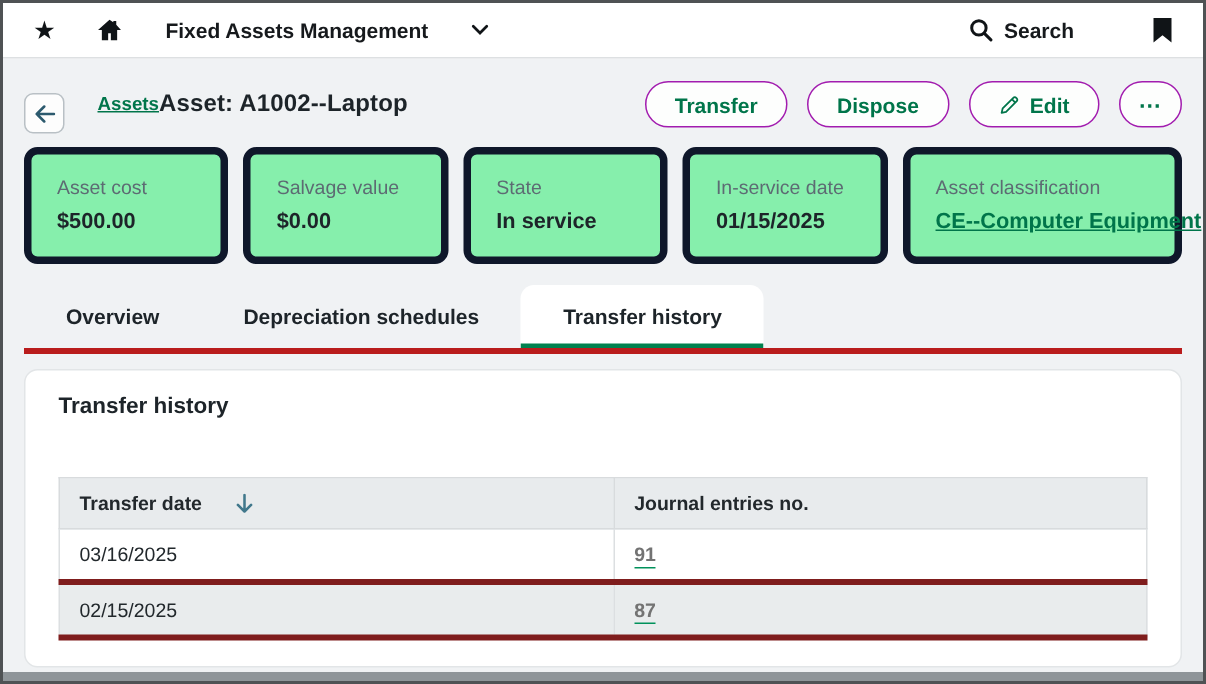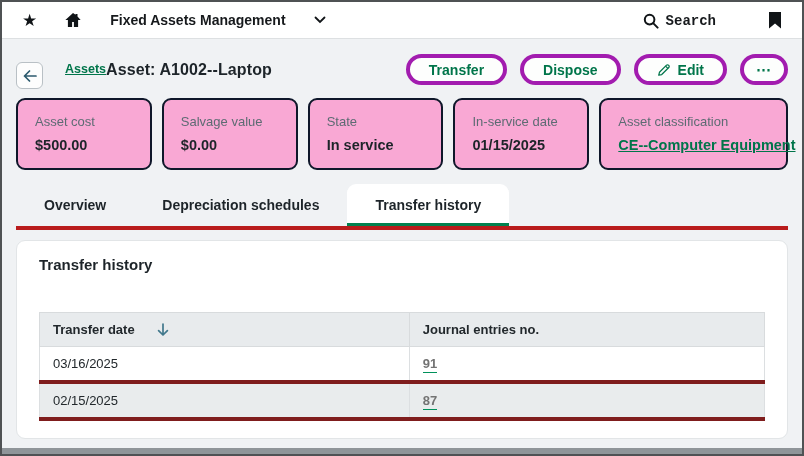--- a/index.html
+++ b/index.html
@@ -11,21 +11,21 @@
   
   .topbar {
     height:37px; background:#ffffff; border-bottom:1px solid #dde0e2;
     display:flex; align-items:center; padding:0 20px;
   }
   .topbar .icon-btn { display:flex; align-items:center; cursor:pointer; }
   .star-glyph { font-size:17px; color:#101417; line-height:1; }
   .home-wrap { margin-left:27px; }
   .app-switcher { display:flex; align-items:center; margin-left:28px; gap:28px; cursor:pointer; }
   .app-title { font-size:14px; font-weight:bold; color:#16191c; }
-  .topbar-right { margin-left:auto; display:flex; align-items:flex-end;font-family:Liberation Mono, monospace; }
+  .topbar-right { margin-left:auto; display:flex; align-items:center; }
   .search-group { display:flex; align-items:center; gap:7px; cursor:pointer; }
   .search-label { font-size:14px; font-weight:bold; color:#16191c; }
   .bookmark-wrap { margin-left:52px; }
 
   
   .content { padding:9px 14px 0; }
 
   
   .page-header { display:flex; align-items:center; }
   .back-btn {
@@ -36,29 +36,29 @@
   .title-block { margin-left:22px; display:flex; flex-direction:row;align-items:center; }
   .breadcrumb-link {
     font-size:12.5px; font-weight:bold; color:#00754a;
     text-decoration:underline; cursor:pointer; width:max-content;
   }
   .page-title { font-size:16px; font-weight:600; color:#1d2429; margin-top:3px; letter-spacing:.1px; }
   .header-actions { margin-left:auto; display:flex; align-items:center; gap:13px; margin-top:2px; }
   .pill-btn {
     display:flex; align-items:center; justify-content:center; gap:7px;
     height:31px; padding:0 19px; background:#fdfefd;
-    border:4px solid #a21caf; border-radius:16px;
+    border:1px solid #a21caf; border-radius:16px;
     font-size:14px; font-weight:bold; color:#00754a; cursor:pointer;
   }
   .pill-btn.more { padding:0 12px; font-size:15px; letter-spacing:1px; }
 
   
   .cards-row { display:flex; gap:10px; margin-top:9px; }
   .card {
-    background:#f9a8d4; border:2px solid #0f172a; border-radius:9px;
+    background:#86efac; border:5px solid #0f172a; border-radius:9px;
     padding:14px 17px 15px; flex:1 1 0; min-width:0;
   }
   .card.wide { flex:1.54 1 0; }
   .card-label { font-size:13px; color:#5d6b73; }
   .card-value { font-size:14.5px; font-weight:bold; color:#1d2429; margin-top:8px; white-space:nowrap; }
   .card-value.link { color:#00754a; text-decoration:underline; cursor:pointer; }
 
   
   .tabs-row { display:flex; margin-top:14px; border-bottom:4px solid #b91c1c; }
   .tab {

